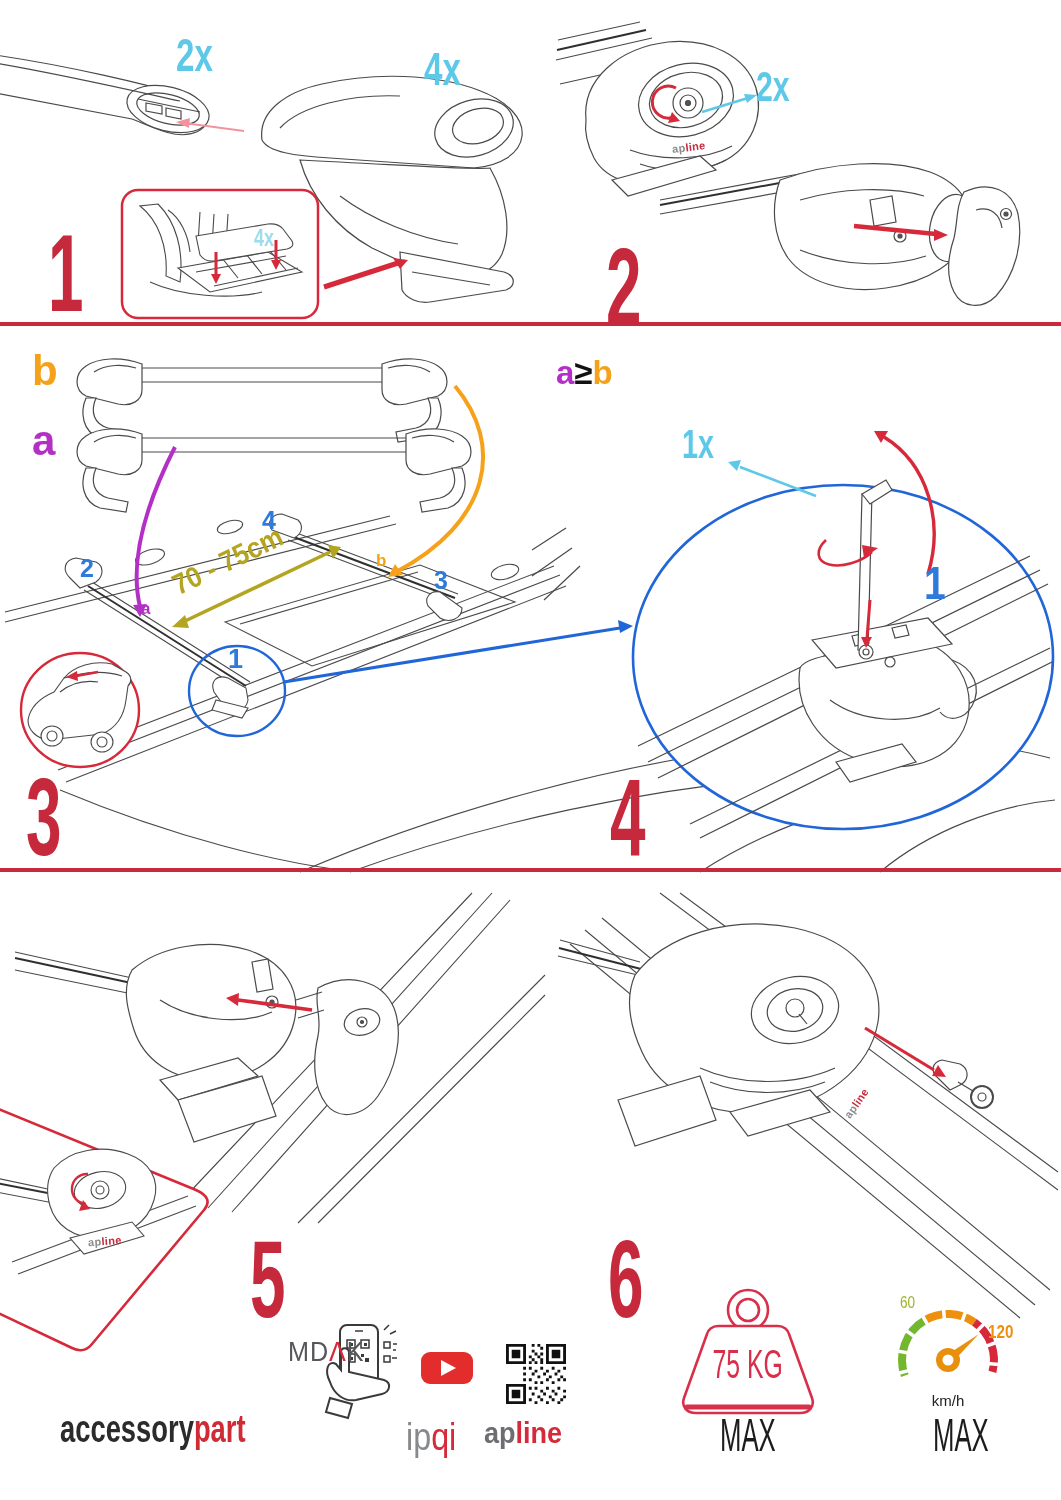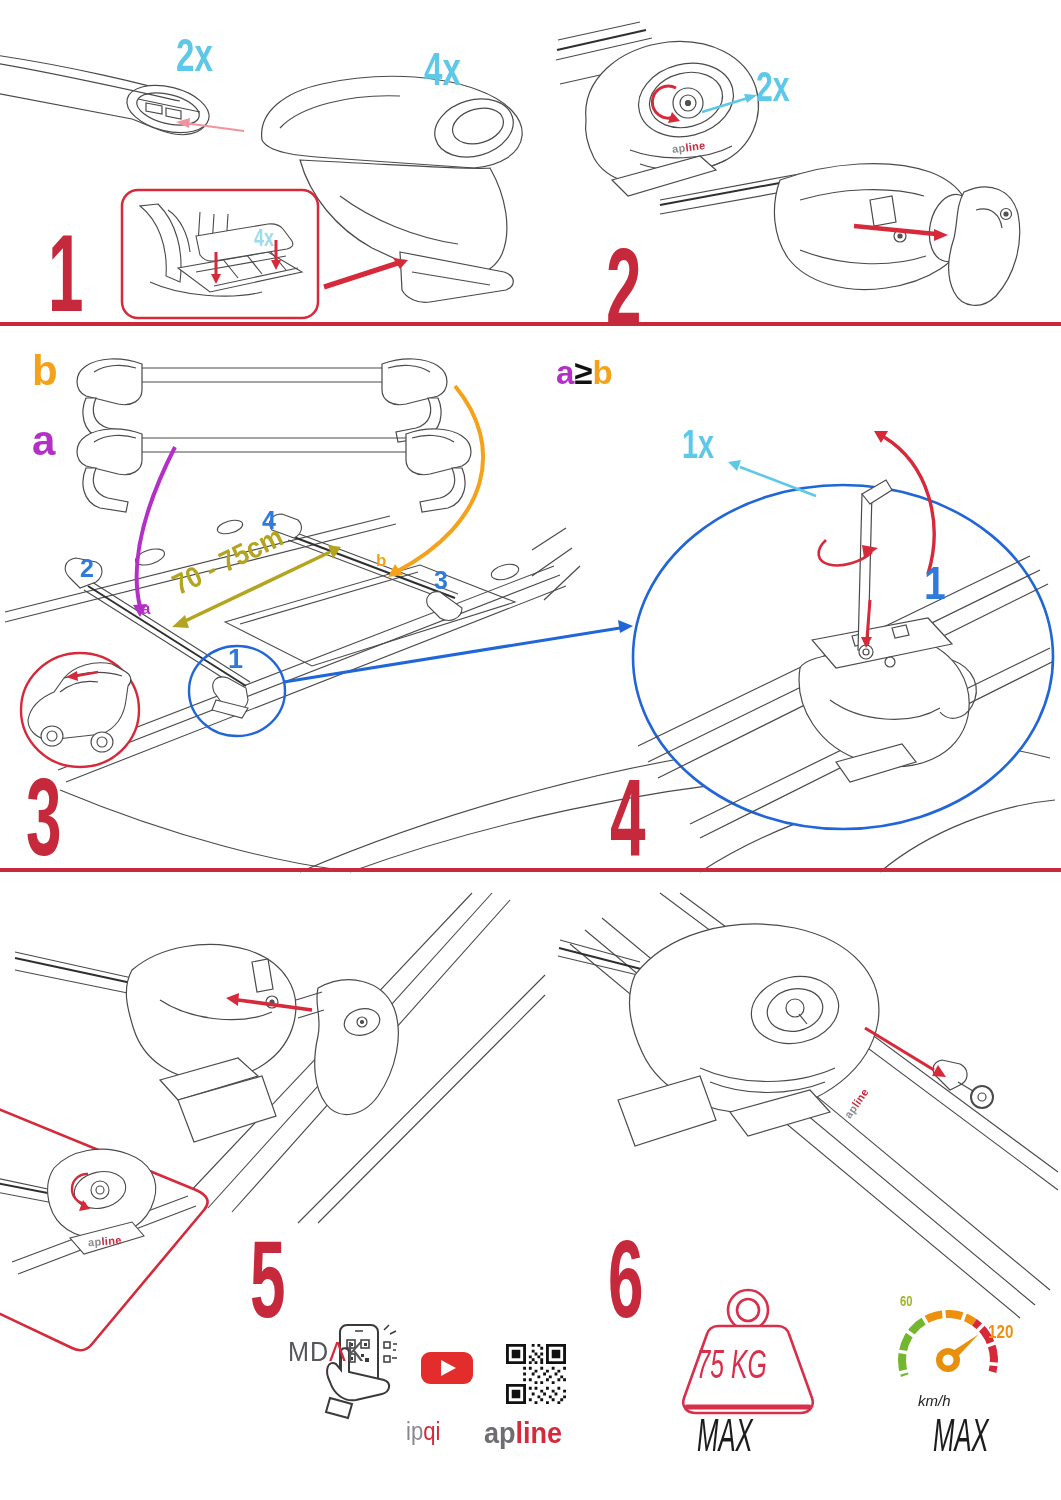--- a/index.html
+++ b/index.html
@@ -11,21 +11,21 @@
   .cond{display:inline-block;transform-origin:left top;}
   .stepnum{font-size:110px;font-weight:700;color:#c6293b;}
   .stepnum .cond{transform:scaleX(.58);}
   .qty{color:#5ec8e8;font-weight:700;font-size:46px;}
   .qty .cond{transform:scaleX(.72);}
   .qty-small{color:#9bdcee;font-weight:700;font-size:24px;}
   .qty-small .cond{transform:scaleX(.75);}
   .poslab{color:#2e7bdc;font-weight:700;font-size:25px;}
   .minilogo{font-size:11px;font-weight:700;letter-spacing:.3px;}
   .minilogo .g{color:#8a8c8f;} .minilogo .r{color:#c6293b;}
-  .ctr{text-align:left;font-style:italic;}
+  .ctr{text-align:center;}
   .ctr .cond{transform-origin:center top;}
 </style>
 </head>
 <body>
 
 <div class="page">
 
   <svg class="layer" width="1061" height="1500" viewBox="0 0 1061 1500">
     <defs>
       <g id="f3L" stroke="#4a4a4a" stroke-width="1.2" fill="#fff">
@@ -375,23 +375,24 @@
   <span class="lbl qty" style="left:682px;top:424px;font-size:40px"><span class="cond">1x</span></span>
   <span class="lbl" style="left:924px;top:560px;font-size:46px;font-weight:700;color:#2e7bdc"><span class="cond" style="transform:scaleX(.85)">1</span></span>
   <span class="lbl stepnum" style="left:610px;top:762px"><span class="cond">4</span></span>
 
   <span class="lbl stepnum" style="left:250px;top:1224px"><span class="cond">5</span></span>
   <span class="lbl minilogo" style="left:88px;top:1236px;transform:rotate(-4deg)"><span class="g">ap</span><span class="r">line</span></span>
 
   <span class="lbl stepnum" style="left:608px;top:1224px"><span class="cond">6</span></span>
   <span class="lbl minilogo" style="left:840px;top:1098px;transform:rotate(-55deg)"><span class="g">ap</span><span class="r">line</span></span>
 
+  <span class="lbl" style="left:60px;top:1410px;font-size:38px;font-weight:600"><span class="cond" style="transform:scaleX(.72)"><span style="color:#2b2b2b">accessory</span><span style="color:#d02b35">part</span></span></span>
   <span class="lbl" style="left:288px;top:1338px;font-size:28px;font-weight:400;letter-spacing:1px"><span class="cond" style="transform:scaleX(.9)"><span style="color:#55565a">MD</span><span style="color:#d6293a">Λ</span><span style="color:#55565a">K</span></span></span>
-  <span class="lbl" style="left:406px;top:1418px;font-size:26px"><span class="cond" style="transform:scaleX(.85)"><span style="color:#87898c">ip</span><span style="color:#d6293a">qi</span></span></span>
+  <span class="lbl" style="left:406px;top:1418px;font-size:38px"><span class="cond" style="transform:scaleX(.85)"><span style="color:#87898c">ip</span><span style="color:#d6293a">qi</span></span></span>
   <span class="lbl" style="left:484px;top:1418px;font-size:30px;font-weight:600"><span class="cond" style="transform:scaleX(.9)"><span style="color:#6d6e71">ap</span><span style="color:#d6293a">line</span></span></span>
   <div class="lbl ctr" style="left:675px;top:1344px;width:145px;font-size:40px;color:#d8304a"><span class="cond" style="transform:scaleX(.62)">75 KG</span></div>
   <div class="lbl ctr" style="left:675px;top:1412px;width:145px;font-size:46px;color:#1c1c1c"><span class="cond" style="transform:scaleX(.56)">MAX</span></div>
-  <span class="lbl" style="left:900px;top:1294px;font-size:14px;font-weight:700;color:#9cb52a"><span class="cond" style="transform:scaleX(.8)">60</span></span>
+  <span class="lbl" style="left:900px;top:1294px;font-size:17px;font-weight:400;color:#9cb52a"><span class="cond" style="transform:scaleX(.8)">60</span></span>
   <span class="lbl" style="left:988px;top:1322px;font-size:19px;font-weight:700;color:#ef8f0e"><span class="cond" style="transform:scaleX(.8)">120</span></span>
   <div class="lbl ctr" style="left:918px;top:1393px;width:60px;font-size:15px;color:#222"><span>km/h</span></div>
   <div class="lbl ctr" style="left:911px;top:1412px;width:75px;font-size:46px;color:#1c1c1c"><span class="cond" style="transform:scaleX(.56)">MAX</span></div>
 
 </div>
 
 </body></html>

